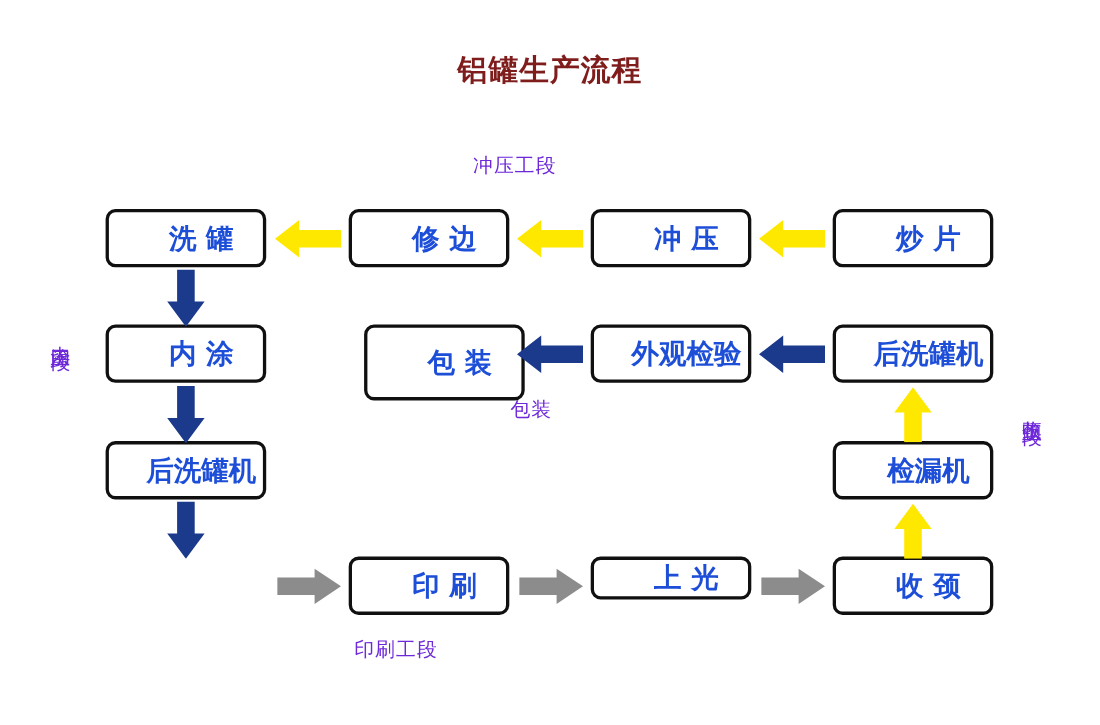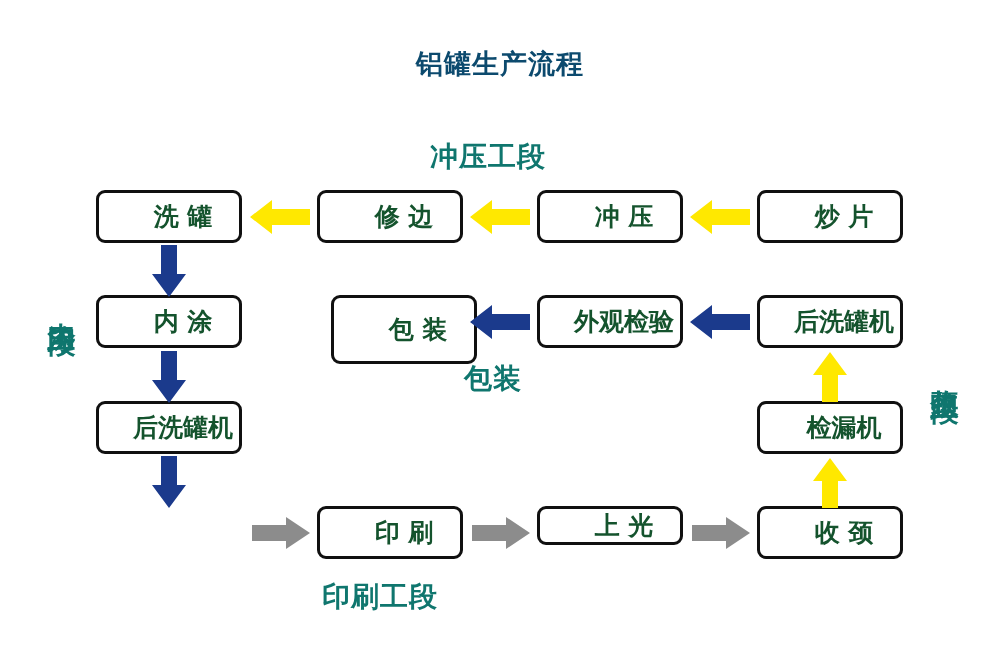--- a/index.html
+++ b/index.html
@@ -20,49 +20,49 @@
 
   
   .title {
     position: absolute;
     left: 0;
     top: 46px;
     width: 1000px;
     text-align: center;
     font-size: 27px;
     font-weight: 700;
-    color: #0c4a6e;
+    color: #7f1d1d;
     letter-spacing: 1px;
     white-space: nowrap;
   }
 
   
   .node {
     position: absolute;
     box-sizing: border-box;
     border: 3px solid #101010;
     border-radius: 9px;
     background: #ffffff;
     display: flex;
     align-items: center;
     justify-content: center;
     font-size: 25px;
     font-weight: 700;
-    color: #14532d;
+    color: #1d4ed8;
     line-height: 1;
     white-space: nowrap;
     padding-left: 28px;
   }
 
   
   .section-label {
     position: absolute;
-    font-size: 28px;
-    font-weight: 700;
-    color: #0f766e;
+    font-size: 18px;
+    font-weight: 400;
+    color: #6d28d9;
     white-space: nowrap;
     letter-spacing: 1px;
   }
   .section-label.vertical {
     writing-mode: vertical-rl;
     text-orientation: upright;
     letter-spacing: 2px;
   }
 
   

